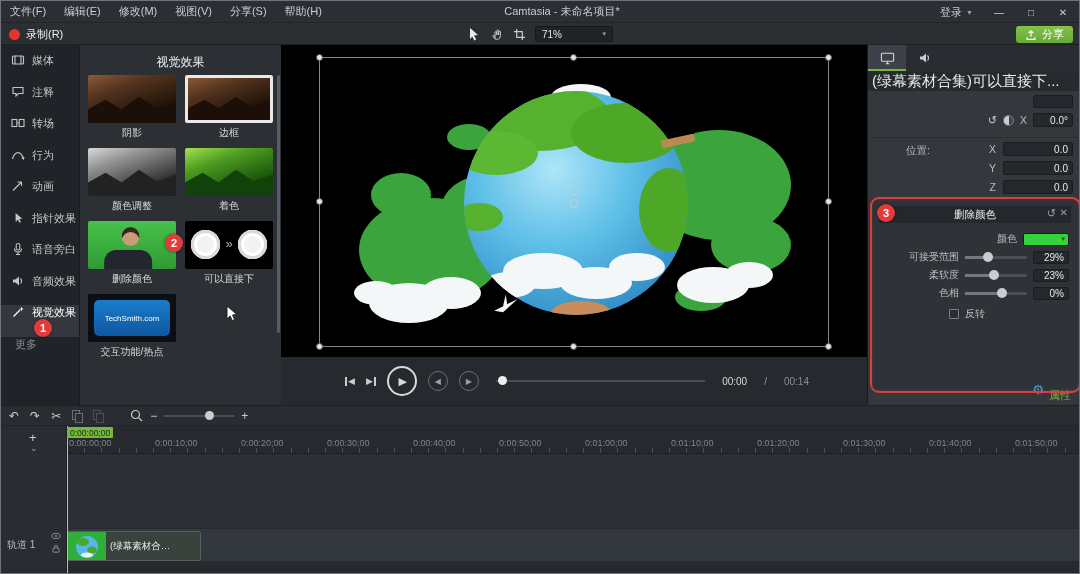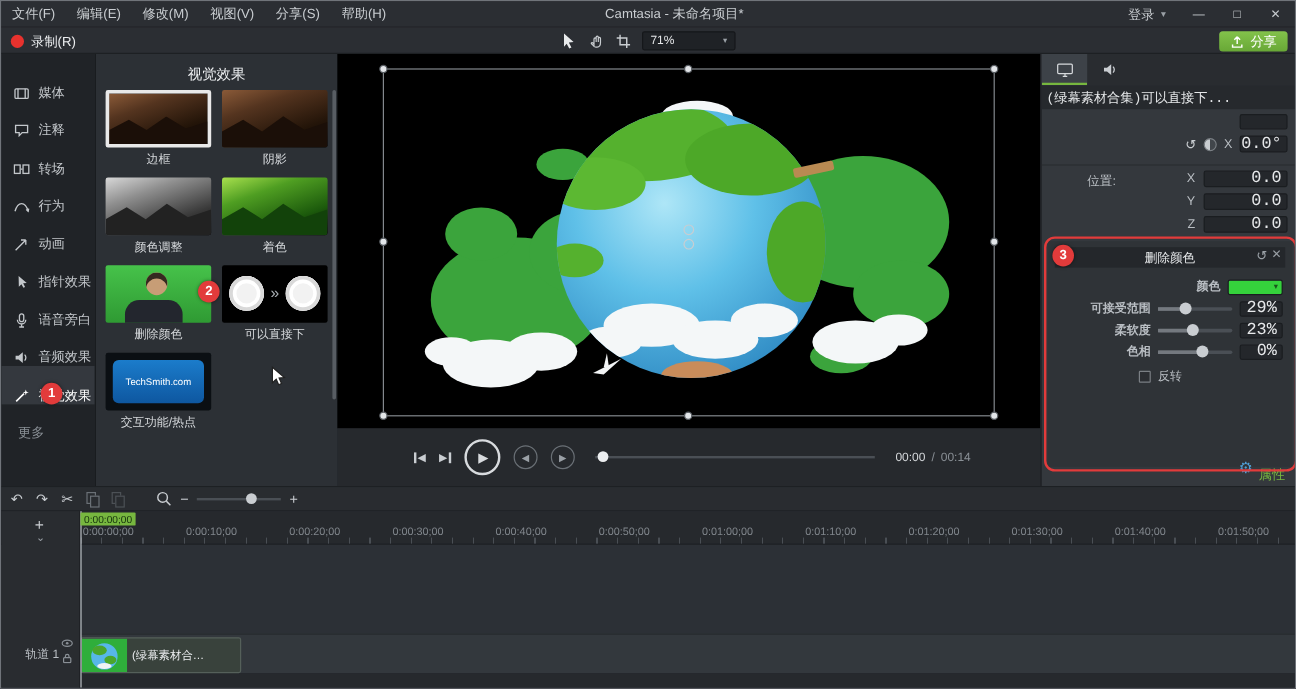--- a/index.html
+++ b/index.html
@@ -22,21 +22,21 @@
   .record{position:absolute;left:8px;top:0;height:22px;display:flex;align-items:center;gap:6px;color:#eceef0;}
   .rec-dot{width:11px;height:11px;border-radius:50%;background:#e8322e;}
   .center-tools{position:absolute;left:50%;top:0;transform:translateX(-50%);height:22px;display:flex;align-items:center;gap:9px;}
   .tool-ico{display:flex;align-items:center;}
   .zoom-dd{width:78px;height:16px;background:#1f2226;border:1px solid #15171a;border-radius:2px;display:flex;align-items:center;justify-content:space-between;padding:0 6px;font-size:10px;color:#e4e6e8;}
   .zoom-dd .dc{font-size:7px;color:#9aa0a6;}
   .share-btn{position:absolute;right:6px;top:3px;height:17px;padding:0 9px;background:linear-gradient(#83c24b,#68a836);border-radius:3px;display:flex;align-items:center;gap:5px;color:#fff;}
 
   
   .sidebar{position:absolute;left:0;top:44px;width:78px;height:360px;background:#202327;padding-top:8px;z-index:2;}
-  .sb-item{height:31.5px;display:flex;align-items:flex-end;gap:7px;padding-left:10px;color:#c3c7cb;font-size:11px;white-space:nowrap;}
+  .sb-item{height:31.5px;display:flex;align-items:flex-start;gap:7px;padding-left:10px;color:#c3c7cb;font-size:11px;white-space:nowrap;}
   .sb-item svg{flex:0 0 auto;}
   .sb-item.active{background:#34383e;color:#fff;}
   .sb-item.dim{color:#8a9096;padding-left:14px;}
   .badge{position:absolute;width:18px;height:18px;border-radius:50%;background:#e23b3b;color:#fff;font-size:11px;font-weight:bold;display:flex;align-items:center;justify-content:center;z-index:40;box-shadow:0 0 3px rgba(0,0,0,.5);}
   .badge1{left:33px;top:318px;}
 
   
   .effects{position:absolute;left:78px;top:44px;width:202px;height:360px;background:#2c3035;border-left:1px solid #191c1f;z-index:2;}
   .fx-title{text-align:center;padding-top:9px;color:#eceef0;font-size:12px;}
   .fx-grid{position:absolute;left:8px;top:30px;display:grid;grid-template-columns:88px 88px;column-gap:9px;row-gap:8px;}
@@ -75,30 +75,30 @@
   .rh1{top:calc(50% - 15px);} .rh2{top:calc(50% - 3px);}
 
   
   .transport{position:absolute;left:0;top:312px;width:586px;height:48px;background:#26292d;display:flex;align-items:center;gap:11px;padding:0 58px 0 64px;}
   .tbtn{display:flex;align-items:center;gap:1px;color:#c9cdd1;font-size:9px;}
   .tbar{width:2px;height:9px;background:#c9cdd1;}
   .playbtn{width:30px;height:30px;border:2px solid #d8dbde;border-radius:50%;display:flex;align-items:center;justify-content:center;color:#d8dbde;font-size:11px;padding-left:2px;}
   .cbtn{width:20px;height:20px;border:1px solid #6a7076;border-radius:50%;display:flex;align-items:center;justify-content:center;color:#9aa0a6;font-size:8px;}
   .scrub{position:relative;flex:1;height:2px;background:#4a4f55;margin:0 6px;}
   .scrub-dot{position:absolute;left:1%;top:-4px;width:9px;height:9px;border-radius:50%;background:#eceef0;}
-  .ttime{display:flex;gap:5px;color:#8a9096;font-size:10px;}
+  .ttime{display:flex;gap:17px;color:#8a9096;font-size:10px;}
   .ttime .cur{color:#d6d9dc;}
 
   
   .props{position:absolute;left:866px;top:44px;width:214px;height:360px;background:#34383d;border-left:1px solid #191c1f;z-index:2;}
   .ptabs{height:26px;background:#292c30;display:flex;}
   .ptab{width:38px;height:26px;display:flex;align-items:center;justify-content:center;}
   .ptab.active{background:#3d4248;box-shadow:inset 0 -2px 0 #77b73f;}
-  .pname{height:20px;background:#26292d;display:flex;align-items:center;padding:0 4px;color:#e6e8ea;font-size:11px;white-space:nowrap;overflow:hidden;font-family:Liberation Mono, monospace;}
-  .pinput{background:#24272b;border:1px solid #1a1d20;border-radius:2px;color:#e6e8ea;font-size:14px;display:flex;align-items:center;justify-content:flex-end;padding:0 4px;font-family:Liberation Mono, monospace;}
+  .pname{height:20px;background:#26292d;display:flex;align-items:center;padding:0 4px;color:#e6e8ea;font-size:15px;white-space:nowrap;overflow:hidden;}
+  .pinput{background:#24272b;border:1px solid #1a1d20;border-radius:2px;color:#e6e8ea;font-size:10px;display:flex;align-items:center;justify-content:flex-end;padding:0 4px;}
   .rot-blank{position:absolute;right:8px;top:50px;width:40px;height:13px;}
   .rot-row{position:absolute;right:8px;top:68px;display:flex;align-items:center;gap:6px;}
   .rot-row .pinput{width:40px;height:14px;}
   .rot-glyph{color:#c9cdd1;font-size:11px;}
   .halfcircle{width:11px;height:11px;border-radius:50%;background:linear-gradient(90deg,#c9cdd1 50%,#41464b 50%);border:1px solid #7a7f84;}
   .axlabel{color:#b9bec3;font-size:10.5px;}
   .pdivider{position:absolute;left:0;right:0;top:92px;height:1px;background:#2a2d31;}
   .pos-label{position:absolute;left:38px;top:99px;color:#b9bec3;font-size:10.5px;}
   .axis-row{position:absolute;right:8px;display:flex;align-items:center;gap:7px;}
   .axis-row .pinput{width:70px;height:14px;}
@@ -106,21 +106,21 @@
 
   
   .rc{position:absolute;left:5px;top:156px;width:204px;height:188px;background:#2f3337;}
   .rc-outline{position:absolute;left:-3px;top:-4px;right:-4px;bottom:-4px;border:2.5px solid #e23b3b;border-radius:9px;pointer-events:none;z-index:25;}
   .badge3{left:4px;top:3px;}
   .rc-head{margin:5px 6px 0;height:17px;background:#24272b;display:flex;align-items:center;justify-content:center;color:#e6e8ea;font-size:10.5px;position:relative;}
   .hico{position:absolute;top:1px;color:#9aa0a6;font-size:10px;}
   .hico.reset{right:15px;font-size:11px;} .hico.closex{right:3px;}
   .rc-row{display:flex;align-items:center;justify-content:flex-end;gap:6px;height:18px;margin:0 8px;}
   .rc-row.first{margin-top:7px;}
-  .rc-label{color:#b9bec3;font-size:10px;white-space:nowrap;font-weight:bold;}
+  .rc-label{color:#b9bec3;font-size:10px;white-space:nowrap;}
   .slider{position:relative;width:62px;height:3px;background:#4a4f55;border-radius:2px;}
   .slider .fill{position:absolute;left:0;top:0;height:3px;background:#74797f;}
   .slider .fill::after{content:"";position:absolute;right:-4px;top:-3.5px;width:10px;height:10px;border-radius:50%;background:#c9cdd1;}
   .rc-val{width:36px;height:13px;}
   .swatch{width:46px;height:13px;background:#35d23c;border:1px solid #1a1d20;border-radius:2px;display:flex;align-items:center;justify-content:flex-end;padding-right:3px;color:#19541d;font-size:7px;}
   .invert-row{display:flex;align-items:center;gap:6px;margin:5px 0 0 76px;}
   .checkbox{width:10px;height:10px;border:1px solid #7a7f84;background:#2b2e32;border-radius:1px;}
   .inv-label{color:#b9bec3;font-size:10px;}
   .props-footer{position:absolute;right:10px;bottom:2px;display:flex;align-items:center;gap:5px;}
   .gearico{color:#4f9fd6;font-size:13px;}
@@ -135,21 +135,21 @@
   .ic-copy::after{content:"";position:absolute;left:3px;top:3px;width:6px;height:8px;border:1px solid #6a7076;background:#292c30;}
   .zoom-group{display:flex;align-items:center;gap:7px;margin-left:16px;}
   .zslider{position:relative;width:70px;height:2px;background:#4a4f55;}
   .zdot{position:absolute;left:58%;top:-3.5px;width:9px;height:9px;border-radius:50%;background:#c9cdd1;}
   .ruler{position:absolute;left:0;top:20px;width:100%;height:28px;background:#26292d;border-bottom:1px solid #1d2023;}
   .rlab{position:absolute;top:12px;color:#80868c;font-size:9px;white-space:nowrap;}
   .ticks{position:absolute;left:66px;right:0;bottom:0;height:5px;background:repeating-linear-gradient(90deg,#4a4f55 0 1px,transparent 1px 17.2px);}
   .gutter{position:absolute;left:0;top:20px;width:66px;bottom:0;background:#292c30;border-right:1px solid #1d2023;z-index:6;}
   .gut-plus{position:absolute;left:28px;top:4px;color:#c9cdd1;font-size:13px;}
   .gut-chev{position:absolute;left:29px;top:17px;color:#9aa0a6;font-size:9px;}
-  .track-name{position:absolute;left:20px;top:112px;color:#b9bec3;font-size:10px;white-space:nowrap;}
+  .track-name{position:absolute;left:6px;top:112px;color:#b9bec3;font-size:10px;white-space:nowrap;}
   .track-icons{position:absolute;right:5px;top:106px;display:flex;flex-direction:column;gap:4px;align-items:center;}
   .lanes{position:absolute;left:66px;right:0;top:48px;bottom:0;background:#2c3036;}
   .cliprow{position:absolute;left:0;right:0;top:74px;height:34px;background:#33383d;border-top:1px solid #272b2f;border-bottom:1px solid #24282c;}
   .bottomstrip{position:absolute;left:0;right:0;bottom:0;height:14px;background:#26292d;}
   .playhead-line{position:absolute;left:66px;top:20px;bottom:0;width:1px;background:#b9bec3;z-index:8;}
   .ph-bubble{position:absolute;left:66px;top:21px;height:11px;padding:0 3px;background:#77b73f;color:#14310c;font-size:8.5px;display:flex;align-items:center;border-radius:1px;z-index:9;white-space:nowrap;}
   .clip{position:absolute;left:0;top:2px;height:30px;width:134px;display:flex;background:#39423c;border:1px solid #55605a;border-radius:2px;overflow:hidden;z-index:5;}
   .clip-thumb{width:38px;height:100%;flex:0 0 auto;}
   .clip-label{flex:1;display:flex;align-items:center;padding-left:4px;color:#eceef0;font-size:9.5px;white-space:nowrap;overflow:hidden;}
 </style>
@@ -278,26 +278,26 @@
     <div class="sb-item dim">
       <span>更多</span>
     </div>
   </div>
   <div class="badge badge1">1</div>
 
   <div class="effects">
     <div class="fx-title">视觉效果</div>
     <div class="fx-grid">
       <div class="fx-cell">
+        <div class="fx-thumb mount"></div>
+        <div class="fx-label">阴影</div>
+      </div>
+      <div class="fx-cell">
         <div class="fx-thumb mount t1"></div>
         <div class="fx-label">边框</div>
-      </div>
-      <div class="fx-cell">
-        <div class="fx-thumb mount"></div>
-        <div class="fx-label">阴影</div>
       </div>
       <div class="fx-cell">
         <div class="fx-thumb mount t3"></div>
         <div class="fx-label">颜色调整</div>
       </div>
       <div class="fx-cell">
         <div class="fx-thumb mount t2"></div>
         <div class="fx-label">着色</div>
       </div>
       <div class="fx-cell">

